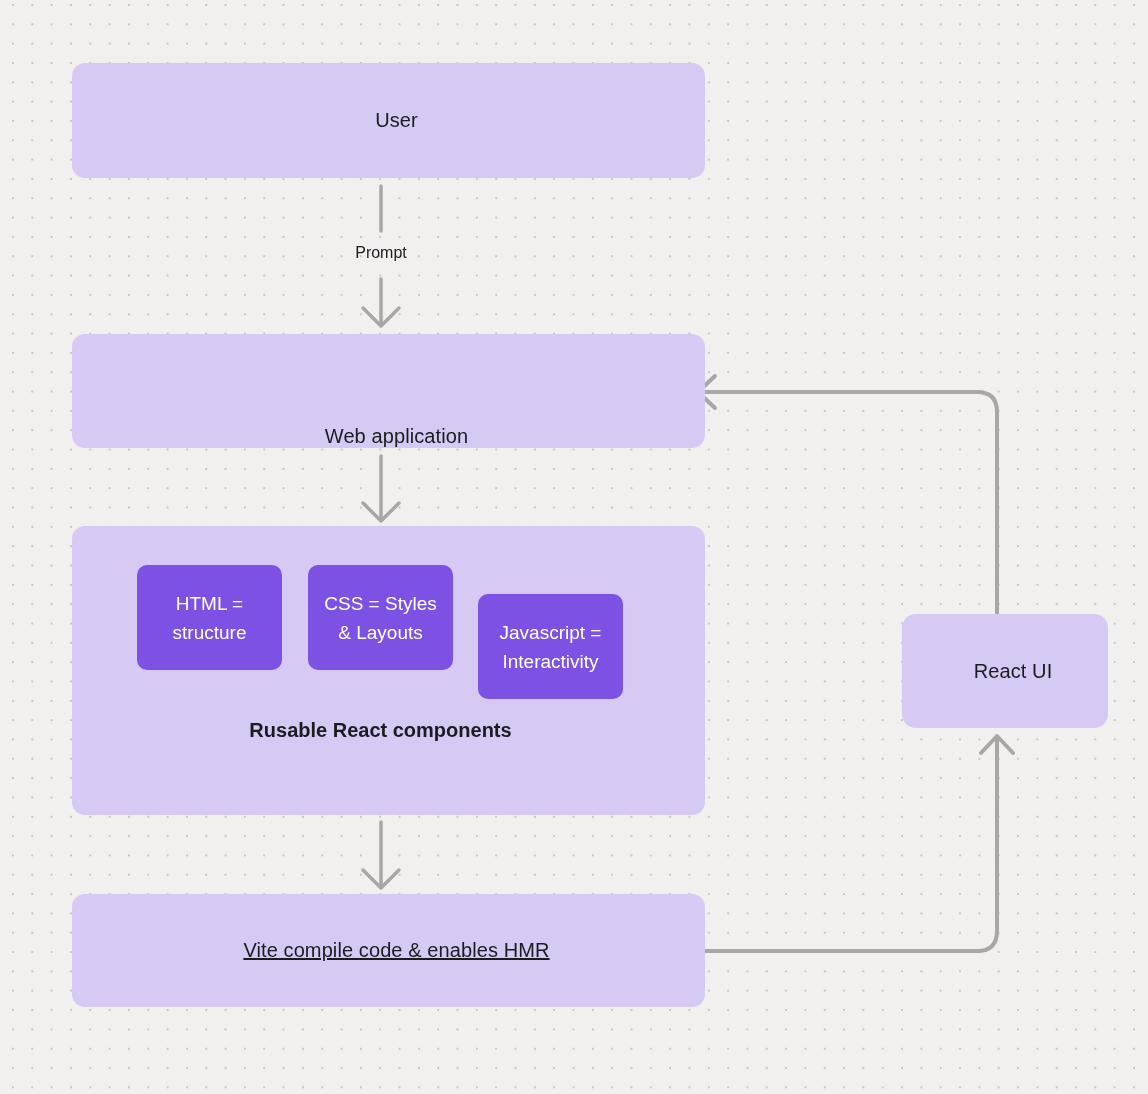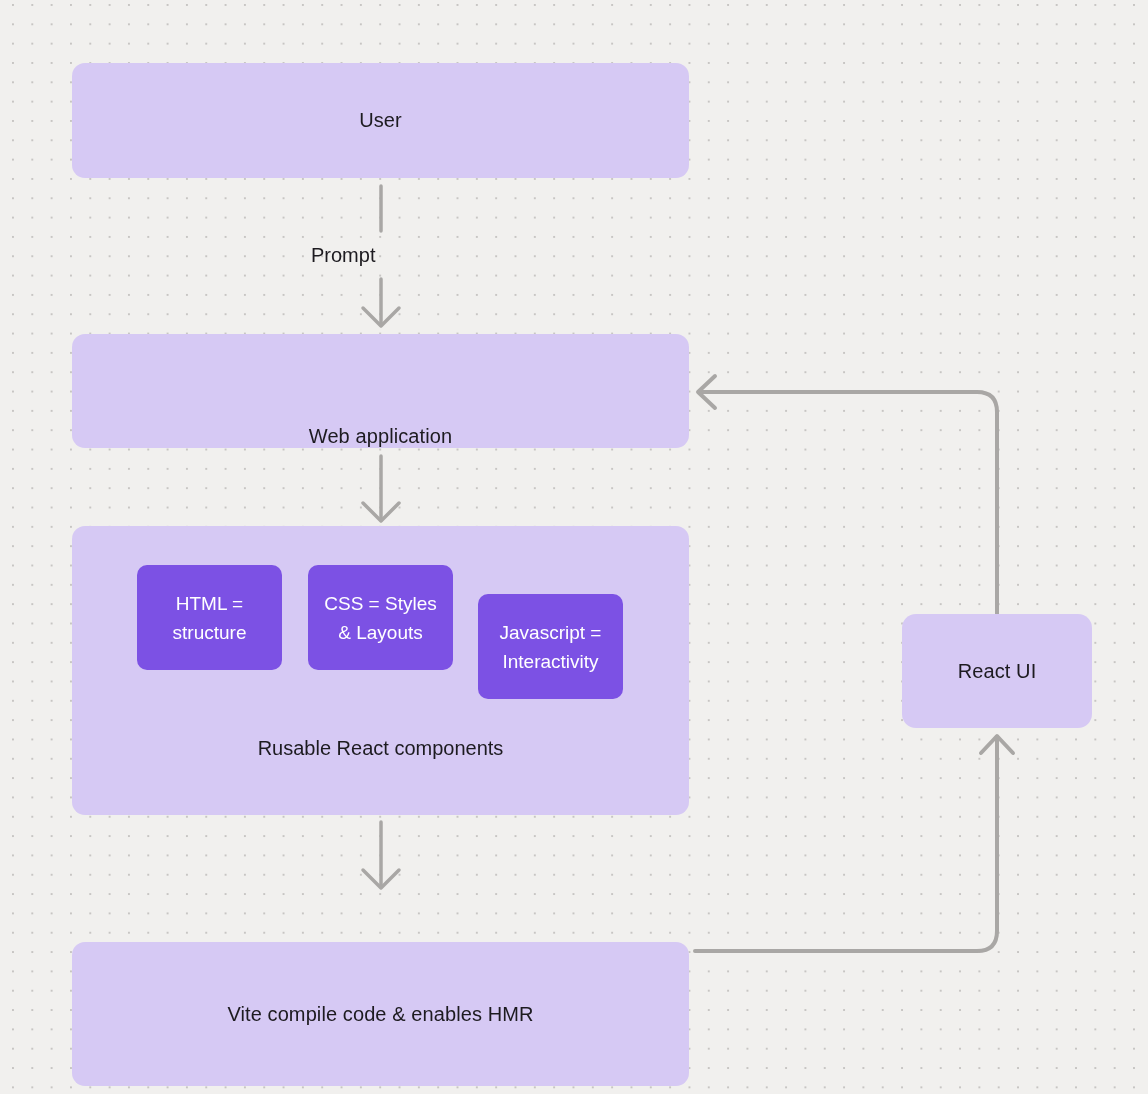--- a/index.html
+++ b/index.html
@@ -18,46 +18,47 @@
   .node {
     position: absolute;
     background: #d6c9f4;
     border-radius: 13px;
     display: flex;
     align-items: center;
     justify-content: center;
     font-size: 20px;
     font-weight: 500;
     letter-spacing: 0.1px;
+    padding-left: 16px;
   }
   .node-accent {
     position: absolute;
     background: #7c51e4;
     border-radius: 10px;
     color: #ffffff;
     display: flex;
     flex-direction: column;
     align-items: center;
     justify-content: center;
     font-size: 19px;
     font-weight: 500;
     line-height: 29px;
     text-align: center;
   }
   .edge-label {
     position: absolute;
-    font-size: 20px;
+    font-size: 16px;
     font-weight: 500;
+    text-align: center;
   }
   .group-label {
     position: absolute;
     font-size: 20px;
-    font-weight: 400;
+    font-weight: 700;
     text-align: center;
-    margin-top: 18px;
   }
   svg.connectors {
     position: absolute;
     left: 0; top: 0;
     width: 1148px;
     height: 1094px;
     pointer-events: none;
   }
   svg.connectors path {
     fill: none;
@@ -115,21 +116,21 @@
     <span>&amp; Layouts</span>
   </div>
 
   <div class="node-accent" style="left:478px; top:594px; width:145px; height:105px;">
     <span>Javascript =</span>
     <span>Interactivity</span>
   </div>
 
   <div class="group-label" style="left:72px; top:719px; width:617px;">Rusable React components</div>
 
-  <div class="node" style="left:72px; top:942px; width:617px; height:144px;">
+  <div class="node" style="left:72px; top:894px; width:617px; height:113px;text-decoration:underline;">
     <span>Vite compile code &amp; enables HMR</span>
   </div>
 
   <div class="node" style="left:902px; top:614px; width:190px; height:114px; border-radius:14px;">
     <span>React UI</span>
   </div>
 
 </div>
 
 </body></html>

